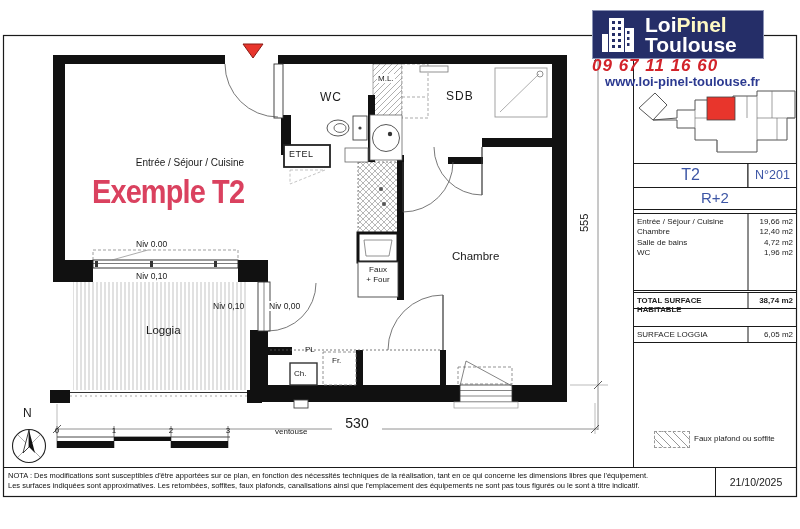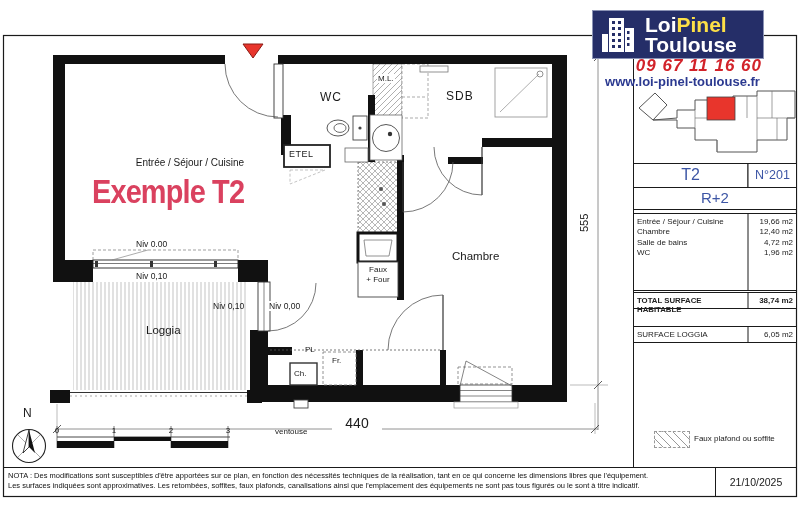--- a/index.html
+++ b/index.html
@@ -6,22 +6,22 @@
   #sheet{position:relative;width:800px;height:529px;background:#fff;overflow:hidden;
          font-family:"Liberation Sans",sans-serif;}
   #plan-svg{position:absolute;left:0;top:0;z-index:1;}
   .lbl{position:absolute;z-index:3;color:#1a1a1a;white-space:nowrap;
        font-family:"Liberation Sans",sans-serif;}
   .ctr{text-align:center;}
   
   .logo-box{position:absolute;left:592px;top:10px;width:170px;height:47px;z-index:4;
             background:#252e68;border:1px solid #8b93b5;display:flex;align-items:center;}
   .logo-text{margin-left:6px;line-height:20px;font-weight:bold;font-size:21px;color:#fff;letter-spacing:0px;}
-  .logo-red{color:#fde047;}
-  .brand-phone{position:absolute;left:592px;top:56px;width:170px;z-index:4;text-align:right;
+  .logo-red{color:#fef9c3;}
+  .brand-phone{position:absolute;left:592px;top:56px;width:170px;z-index:4;text-align:left;
                color:#d2232a;font-size:17px;font-weight:bold;font-style:italic;letter-spacing:1px;}
   .brand-site{position:absolute;left:580px;top:74px;width:205px;z-index:4;text-align:center;
               color:#2b3990;font-size:13px;font-weight:bold;}
   
   .cell{position:absolute;z-index:3;color:#3c55a5;}
   .row-lbl{position:absolute;z-index:3;font-size:8px;color:#222;}
   .row-val{position:absolute;z-index:3;font-size:8px;color:#222;text-align:right;padding-right:18px;}
   .legend-swatch{position:absolute;left:654px;top:431px;width:34px;height:15px;z-index:3;
                  border:1px dashed #999;
                  background:repeating-linear-gradient(45deg,#fff 0 5px,#999 5px 6px);}
@@ -278,21 +278,21 @@
   <div class="lbl" style="left:305px;top:345px;font-size:8px;">PL</div>
   <div class="lbl" style="left:332px;top:356px;font-size:8px;">Fr.</div>
   <div class="lbl" style="left:294px;top:369px;font-size:8px;">Ch.</div>
   <div class="lbl" style="left:275px;top:411px;font-size:8px;margin-top:16px;">ventouse</div>
 
   <div class="lbl" style="left:136px;top:239px;font-size:8.5px;">Niv 0.00</div>
   <div class="lbl" style="left:136px;top:271px;font-size:8.5px;">Niv 0,10</div>
   <div class="lbl" style="left:213px;top:301px;font-size:8.5px;">Niv 0,10</div>
   <div class="lbl" style="left:269px;top:301px;font-size:8.5px;background:#fff;">Niv 0,00</div>
 
-  <div class="lbl ctr" style="left:332px;top:415px;width:50px;font-size:14px;background:#fff;">440</div>
+  <div class="lbl ctr" style="left:332px;top:415px;width:50px;font-size:14px;background:#fff;">530</div>
   <div class="lbl rot90" style="left:578px;top:232px;font-size:11px;">555</div>
 
   <div class="lbl ctr" style="left:53px;top:426px;width:8px;font-size:8px;">0</div>
   <div class="lbl ctr" style="left:110px;top:426px;width:8px;font-size:8px;">1</div>
   <div class="lbl ctr" style="left:167px;top:426px;width:8px;font-size:8px;">2</div>
   <div class="lbl ctr" style="left:224px;top:426px;width:8px;font-size:8px;">3</div>
   <div class="lbl" style="left:23px;top:406px;font-size:12px;">N</div>
 
   <div class="nota" style="top:481px;">Les surfaces indiquées sont approximatives. Les retombées, soffites, faux plafonds, canalisations ainsi que l'emplacement des équipements ne sont pas tous figurés ou le sont à titre indicatif.</div>
   <div class="nota" style="top:471px;">NOTA : Des modifications sont susceptibles d'être apportées sur ce plan, en fonction des nécessités techniques de la réalisation, tant en ce qui concerne les dimensions libres que l'équipement.</div>

